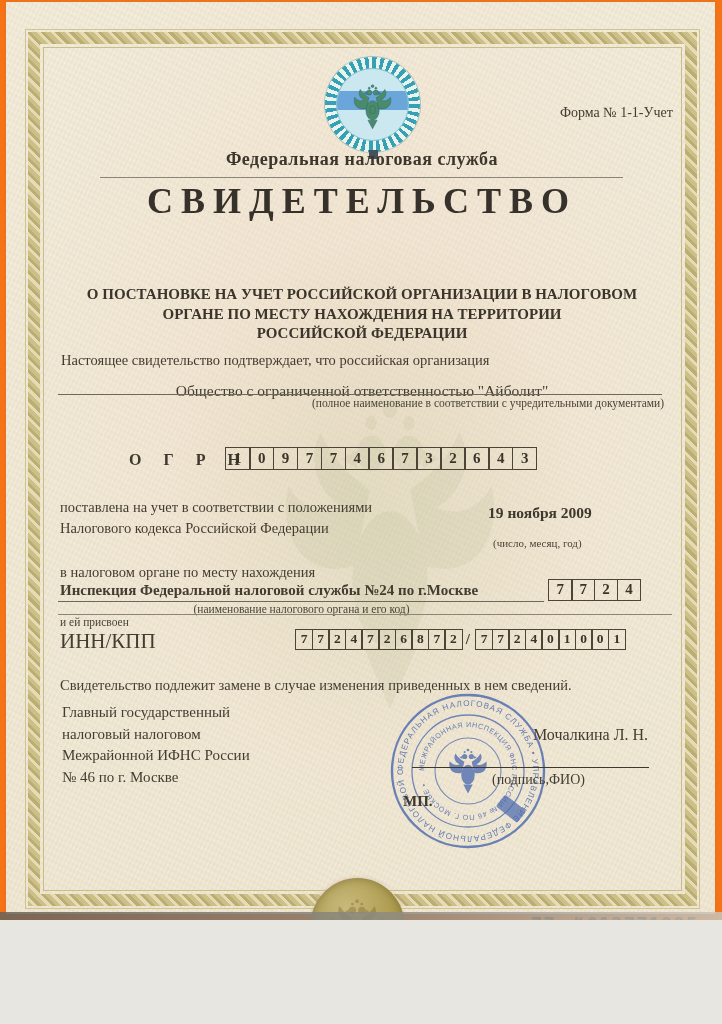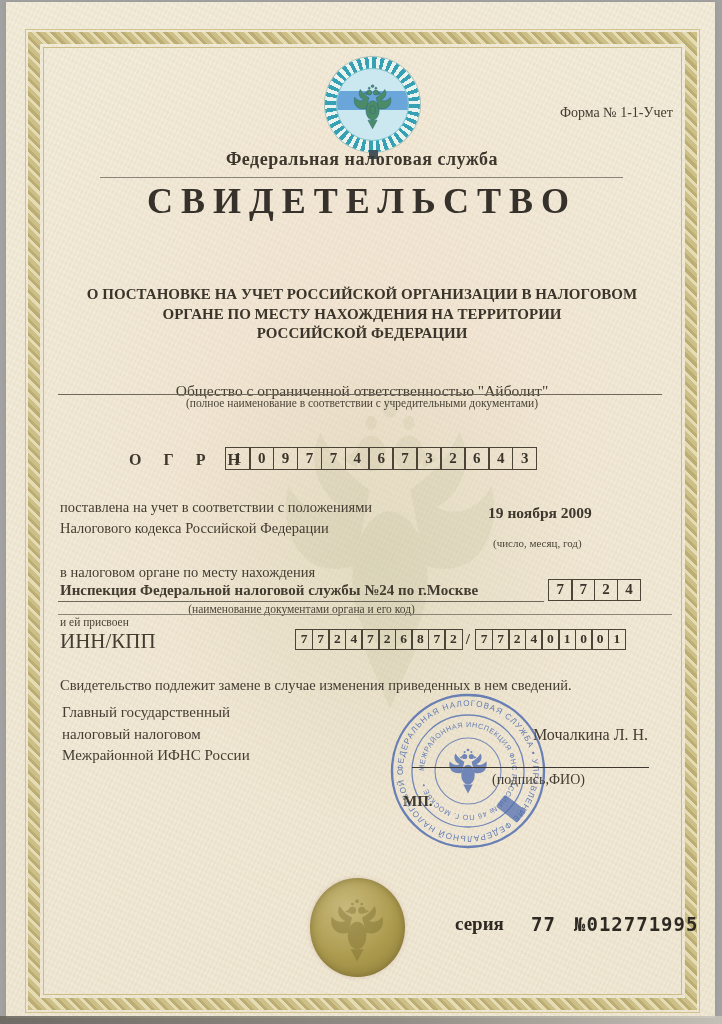--- a/index.html
+++ b/index.html
@@ -1,16 +1,16 @@
 <!DOCTYPE html>
 <html><head>
 <meta charset="utf-8">
 <style>
   html,body{margin:0;padding:0;background:#e8e6e0;}
-  #page{position:relative;width:722px;height:1024px;background:#a3a3a3;overflow:hidden;
+  #page{position:relative;width:722px;height:920px;background:#f97316;overflow:hidden;
         font-family:"Liberation Serif","DejaVu Serif",serif;color:#3f382e;}
   
   .paper{position:absolute;left:6px;top:2px;right:7px;bottom:6px;
     background:
       radial-gradient(ellipse 300px 380px at 52% 55%, rgba(175,190,135,0.20), rgba(175,190,135,0) 70%),
       radial-gradient(ellipse 480px 650px at 50% 42%, rgba(242,214,196,0.38), rgba(242,214,196,0) 75%),
       repeating-linear-gradient(115deg, rgba(176,158,118,0.05) 0 2px, rgba(255,255,255,0.05) 2px 4px),
       repeating-linear-gradient(25deg, rgba(176,158,118,0.04) 0 3px, rgba(255,255,255,0.03) 3px 6px),
       linear-gradient(#f2ebd9,#efe7d3);
     box-shadow:0 0 6px rgba(120,110,90,.25);}
@@ -35,21 +35,21 @@
   .emblem-tab{position:absolute;left:44px;top:93px;width:9px;height:9px;background:#45525c;}
   
   .abs{position:absolute;}
   .center-line{position:absolute;left:60px;right:58px;text-align:center;}
   .rule{position:absolute;height:1px;background:#6e685c;}
   .rule-soft{position:absolute;height:1px;background:#8c8577;}
   .t-agency{font-size:18px;font-weight:bold;letter-spacing:.5px;color:#3c362c;}
   .t-doc{font-size:36px;font-weight:bold;letter-spacing:8px;color:#36312a;}
   .t-subject{font-size:15px;font-weight:bold;line-height:19.5px;color:#3a342a;}
   .t-body{font-size:14.5px;color:#433c31;}
-  .t-caption{font-size:11.5px;color:#4a4438;}
+  .t-caption{font-size:11.5px;color:#4a4438;text-align:right;}
   .t-bold{font-weight:bold;}
   
   .cells{position:absolute;display:flex;}
   .cell{display:flex;align-items:center;justify-content:center;
       border:1.6px solid #4c4537;margin-right:-1.6px;font-weight:bold;color:#3a342a;
       font-family:"Liberation Serif","DejaVu Serif",serif;}
   .cells-lg .cell{width:23.5px;height:21px;font-size:15px;}
   .cells-md .cell{width:22.5px;height:19.5px;font-size:15px;}
   .cells-sm .cell{width:16.2px;height:18.5px;font-size:13.5px;}
   .slash{display:flex;align-items:center;justify-content:center;width:14px;
@@ -115,20 +115,21 @@
   <div class="center-line t-agency" style="top:149px;">Федеральная налоговая служба</div>
   <div class="rule-soft" style="left:100px;top:177px;width:523px;"></div>
   <div class="center-line t-subject" style="top:285px;">
     <div>О ПОСТАНОВКЕ НА УЧЕТ РОССИЙСКОЙ ОРГАНИЗАЦИИ В НАЛОГОВОМ</div>
     <div>ОРГАНЕ ПО МЕСТУ НАХОЖДЕНИЯ НА ТЕРРИТОРИИ</div>
     <div>РОССИЙСКОЙ ФЕДЕРАЦИИ</div>
   </div>
 
   <div class="center-line t-doc" style="top:180px;">СВИДЕТЕЛЬСТВО</div>
 
+  <div class="abs t-body" style="left:61px;top:352px;">Настоящее свидетельство подтверждает, что российская организация</div>
 
   <div class="center-line t-body" style="top:374px;font-size:15.5px;margin-top:8px;">Общество с ограниченной ответственностью "Айболит"</div>
   <div class="rule" style="left:58px;top:394px;width:604px;"></div>
   <div class="center-line t-caption" style="top:397px;">(полное наименование в соответствии с учредительными документами)</div>
 
   <div class="abs t-bold" style="left:129px;top:451px;font-size:16px;letter-spacing:9px;">О Г Р Н</div>
   <div class="cells cells-lg" style="left:225px;top:447px;">
       <span class="cell">1</span>
       <span class="cell">0</span>
       <span class="cell">9</span>
@@ -153,21 +154,21 @@
 
   <div class="abs t-body" style="left:60px;top:564px;">в налоговом органе по месту нахождения</div>
   <div class="abs t-body t-bold" style="left:60px;top:582px;font-size:15px;">Инспекция Федеральной налоговой службы №24 по г.Москве</div>
   <div class="rule" style="left:58px;top:601px;width:486px;"></div>
   <div class="cells cells-md" style="left:548px;top:579px;">
       <span class="cell">7</span>
       <span class="cell">7</span>
       <span class="cell">2</span>
       <span class="cell">4</span>
     </div>
-  <div class="abs t-caption" style="left:58px;top:603px;width:487px;text-align:center;">(наименование документами органа и его код)</div>
+  <div class="abs t-caption" style="left:58px;top:603px;width:487px;text-align:center;">(наименование налогового органа и его код)</div>
   <div class="rule-soft" style="left:58px;top:614px;width:614px;"></div>
   <div class="abs t-caption" style="left:60px;top:616px;">и ей присвоен</div>
 
   <div class="abs t-body" style="left:60px;top:629px;font-size:21px;">ИНН/КПП</div>
   <div class="cells cells-sm" style="left:295px;top:629px;">
     <span class="cells cells-sm" style="position:static;">
         <span class="cell">7</span>
         <span class="cell">7</span>
         <span class="cell">2</span>
         <span class="cell">4</span>
@@ -191,20 +192,21 @@
         <span class="cell">1</span>
       </span>
   </div>
 
   <div class="abs t-body" style="left:60px;top:677px;">Свидетельство подлежит замене в случае изменения приведенных в нем сведений.</div>
 
   <div class="abs t-body" style="left:62px;top:702px;font-size:15px;line-height:21.5px;">
     <div>Главный государственный</div>
     <div>налоговый налоговом</div>
     <div>Межрайонной ИФНС России</div>
+    <div>№ 46 по г. Москве</div>
   </div>
 
   <svg class="stamp" viewBox="0 0 164 164">
     <defs>
       <path id="stpOuter" d="M82,82 m-65,0 a65,65 0 1,1 130,0 a65,65 0 1,1 -130,0"></path>
       <path id="stpInner" d="M82,82 m-44,0 a44,44 0 1,1 88,0 a44,44 0 1,1 -88,0"></path>
     </defs>
     <circle cx="82" cy="82" r="76" fill="none" stroke="#4464ae" stroke-width="2.4" opacity="0.85"></circle>
     <circle cx="82" cy="82" r="56" fill="none" stroke="#4464ae" stroke-width="1.3" opacity="0.8"></circle>
     <circle cx="82" cy="82" r="33" fill="none" stroke="#4464ae" stroke-width="1.1" opacity="0.75"></circle>

